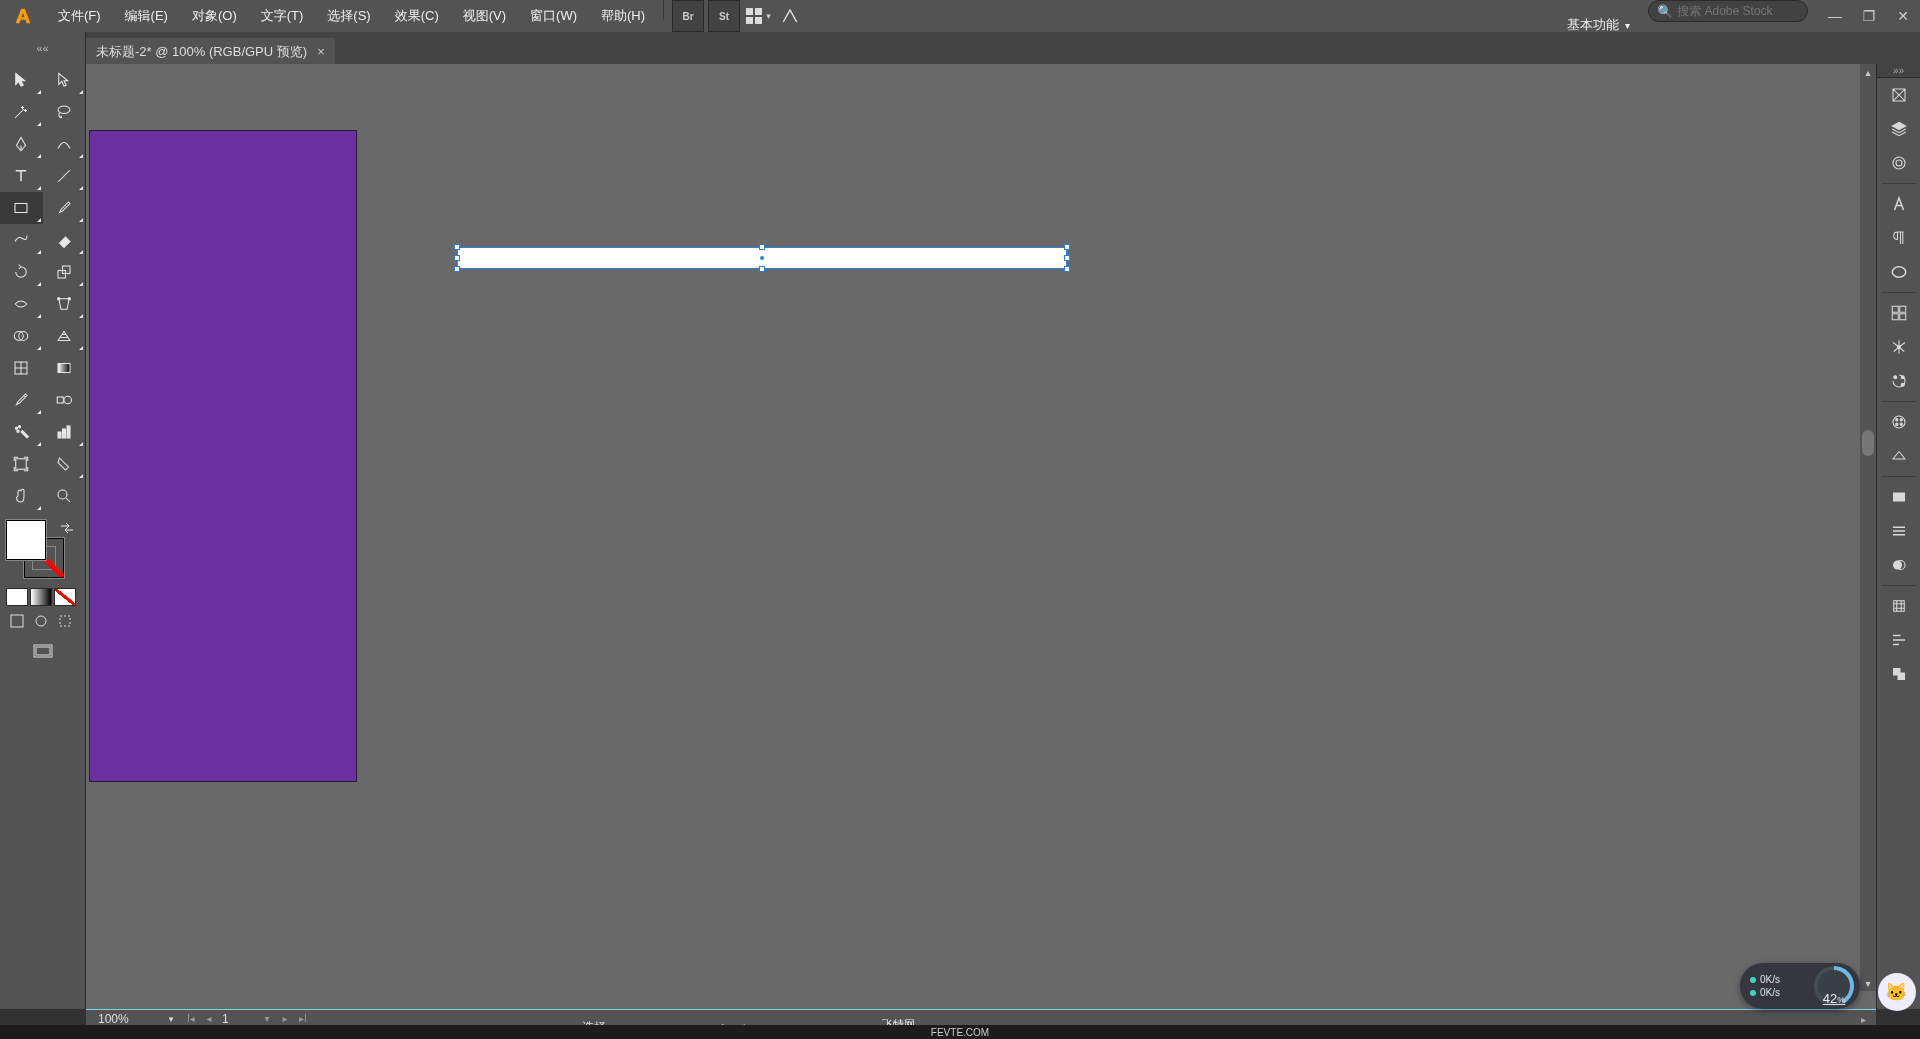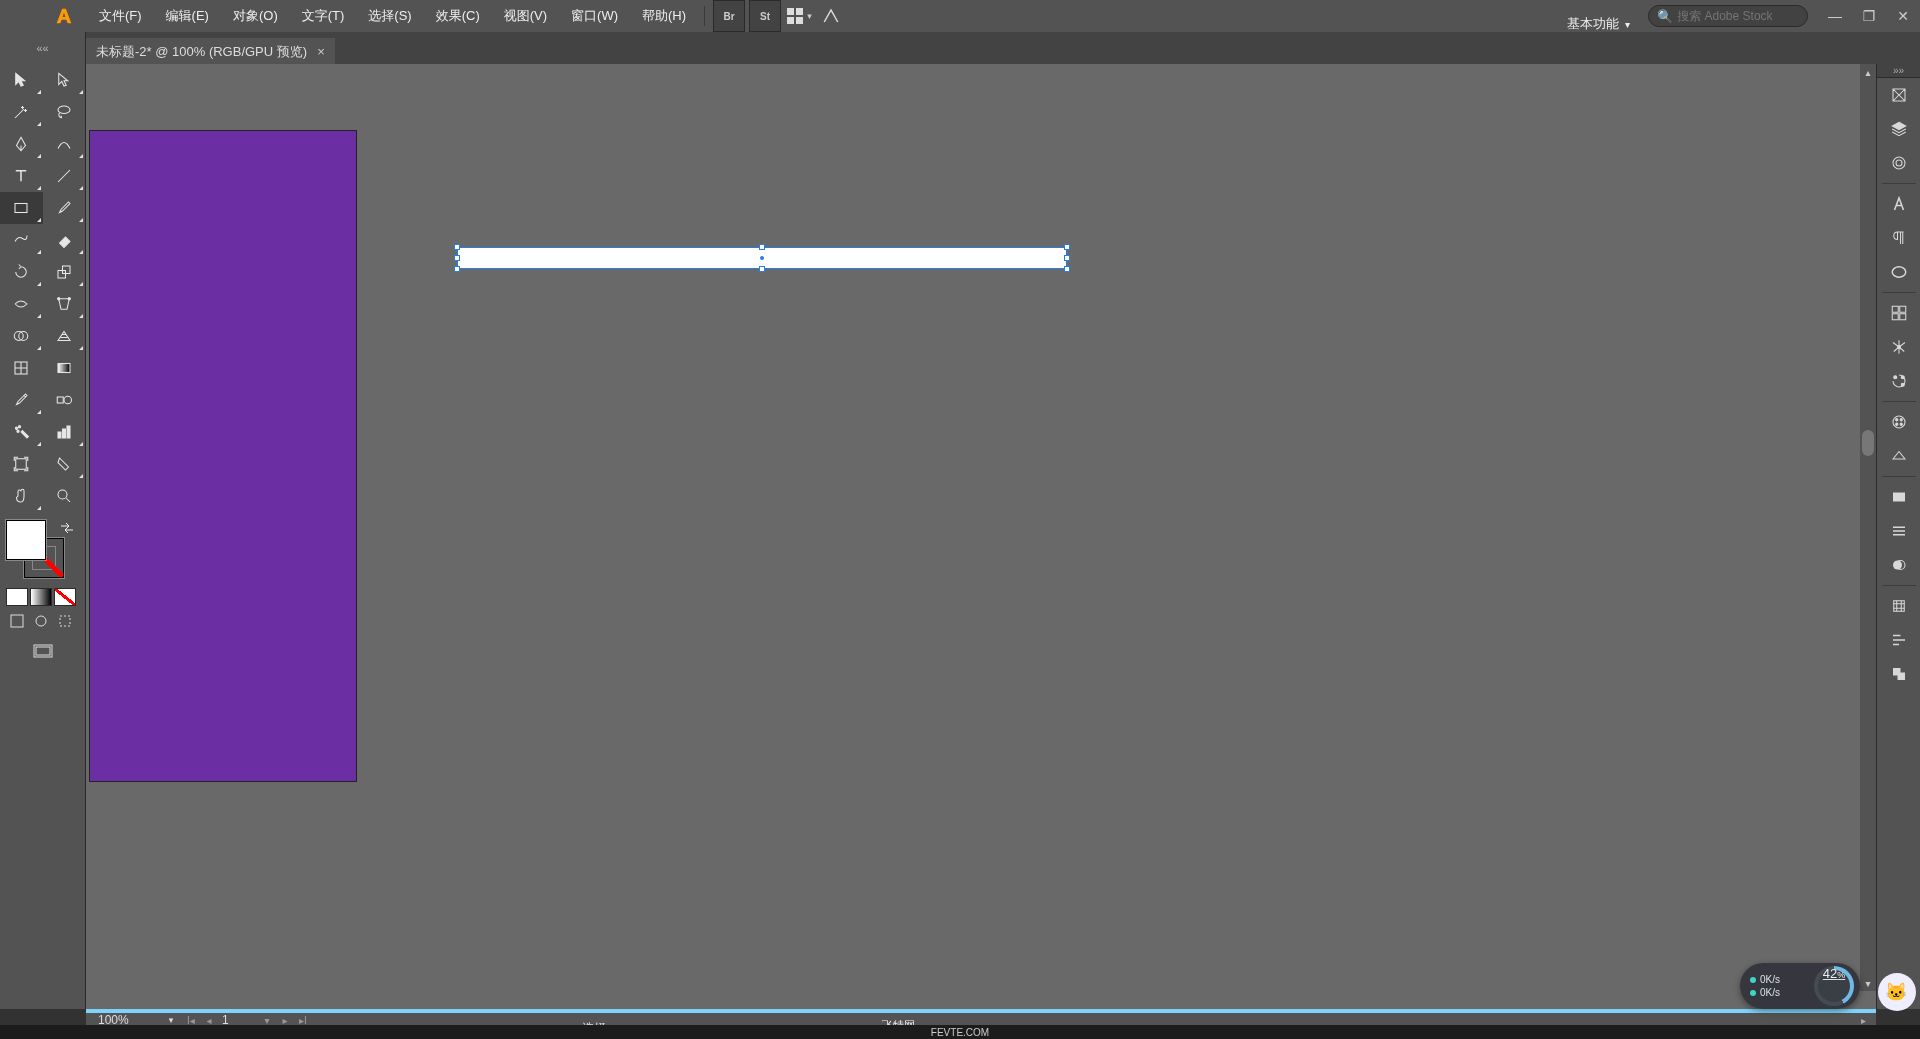--- a/index.html
+++ b/index.html
@@ -1,20 +1,20 @@
 <!DOCTYPE html>
 <html><head>
 <meta charset="utf-8">
 <style>
 * { margin:0; padding:0; box-sizing:border-box; font-family:"Microsoft YaHei","Segoe UI",sans-serif; user-select:none; }
 html,body { width:1920px; height:1039px; overflow:hidden; background:#323232; }
 body { position:relative; }
 
 
-.menubar { position:absolute; top:0; left:0; right:0; height:32px; background:#535353; display:flex; align-items:center; color:#eee; font-size:13px;padding-left:41px; }
+.menubar { position:absolute; top:0; left:0; right:0; height:32px; background:#535353; display:flex; align-items:flex-start; color:#eee; font-size:13px; }
 .menubar .logo { width:46px; height:32px; display:flex; align-items:center; justify-content:center; }
 .menubar .logo svg { width:22px; height:22px; }
 .menubar .menu { padding:0 12px; height:32px; line-height:32px; cursor:default; }
 .menubar .iconbtn { width:32px; height:32px; display:flex; align-items:center; justify-content:center; color:#ccc; }
 .menubar .iconbtn.boxed { background:#434343; border:1px solid #2a2a2a; margin:0 2px; font-size:10px; font-weight:bold; }
 .menubar .sep { width:1px; height:20px; background:#3a3a3a; margin:0 6px; }
 .menubar .spacer { flex:1; }
 .menubar .workspace { display:flex; align-items:center; padding:0 8px; font-size:13px;margin-top:16px; }
 .menubar .workspace .chev { margin-left:6px; font-size:10px; }
 .menubar .search { display:flex; align-items:center; background:#424242; border:1px solid #2a2a2a; border-radius:12px; height:22px; padding:0 8px; margin:0 10px; width:160px; }
@@ -70,21 +70,21 @@
 
 .selrect { position:absolute; top:184px; left:372px; width:608px; height:20px; background:#fff; outline:1px solid #2a7de1; }
 .selrect .h { position:absolute; width:6px; height:6px; background:#fff; border:1px solid #2a7de1; }
 .selrect .h.tl { top:-4px; left:-4px; } .selrect .h.tr { top:-4px; right:-4px; }
 .selrect .h.bl { bottom:-4px; left:-4px; } .selrect .h.br { bottom:-4px; right:-4px; }
 .selrect .h.ml { top:50%; left:-4px; margin-top:-3px; } .selrect .h.mr { top:50%; right:-4px; margin-top:-3px; }
 .selrect .h.tc { top:-4px; left:50%; margin-left:-3px; } .selrect .h.bc { bottom:-4px; left:50%; margin-left:-3px; }
 .selrect .c  { position:absolute; width:4px; height:4px; background:#2a7de1; border-radius:50%; left:50%; top:50%; margin:-2px 0 0 -2px; }
 
 
-.statusbar { position:absolute; bottom:12px; left:86px; right:44px; height:18px; background:#535353; color:#ddd; font-size:12px; display:flex; align-items:center; border-top:4px solid #7dd3fc; }
+.statusbar { position:absolute; bottom:12px; left:86px; right:44px; height:18px; background:#535353; color:#ddd; font-size:12px; display:flex; align-items:center; border-top:1px solid #7dd3fc; }
 .statusbar .zoom { width:74px; padding-left:12px; }
 .statusbar .dd { width:22px; text-align:center; font-size:9px; }
 .statusbar .nav { display:flex; align-items:center; }
 .statusbar .nav .nb { width:18px; text-align:center; color:#999; font-size:10px; }
 .statusbar .nav .ab { width:40px; text-align:left; padding-left:4px; }
 .statusbar .center { flex:1; text-align:center; position:relative; }
 .statusbar .center .toollabel { position:absolute; left:270px; top:0; }
 .statusbar .center .play { position:absolute; left:410px; top:1px; font-size:10px; }
 .statusbar .center .hscrollL { position:absolute; left:428px; top:1px; font-size:10px; color:#aaa; }
 .statusbar .center .wm1 { position:absolute; left:570px; top:-2px; font-size:11px; color:#eee; }
@@ -93,21 +93,21 @@
 .taskbar { position:absolute; bottom:0; left:0; right:0; height:14px; background:#1c1c1c; color:#ccc; font-size:10px; display:flex; align-items:center; }
 .taskbar .center { flex:1; text-align:center; }
 
 
 .netwidget { position:absolute; right:60px; bottom:30px; width:120px; height:46px; background:rgba(50,50,60,.92); border-radius:23px; display:flex; align-items:center; color:#d5e3df; font-size:10px; box-shadow:0 2px 6px rgba(0,0,0,.4); }
 .netwidget .speeds { display:flex; flex-direction:column; justify-content:center; margin-left:10px; line-height:13px; }
 .netwidget .speeds .row { display:flex; align-items:center; }
 .netwidget .speeds .dot { width:6px; height:6px; border-radius:50%; margin-right:4px; }
 .netwidget .speeds .dot.up { background:#3dd6c4; }
 .netwidget .speeds .dot.dn { background:#3dd6c4; }
-.netwidget .cpu { margin-left:auto; margin-right:6px; width:40px; height:40px; border-radius:50%; background:conic-gradient(#6fb9e6 0 42%, #444b53 42% 100%); display:flex; align-items:flex-start; justify-content:center; position:relative;text-decoration:underline; }
+.netwidget .cpu { margin-left:auto; margin-right:6px; width:40px; height:40px; border-radius:50%; background:conic-gradient(#6fb9e6 0 42%, #444b53 42% 100%); display:flex; align-items:flex-end; justify-content:center; position:relative;text-decoration:underline; }
 .netwidget .cpu::before { content:""; position:absolute; inset:4px; border-radius:50%; background:#3a3f46; }
 .netwidget .cpu span { position:relative; font-size:13px; color:#e8eef2; }
 .netwidget .cpu .pct { font-size:9px; vertical-align:baseline; }
 
 .catface { position:absolute; right:4px; bottom:28px; width:38px; height:38px; border-radius:50%; background:#eef; display:flex; align-items:center; justify-content:center; font-size:18px; }
 </style>
 </head>
 <body>
 
 <div class="menubar">

